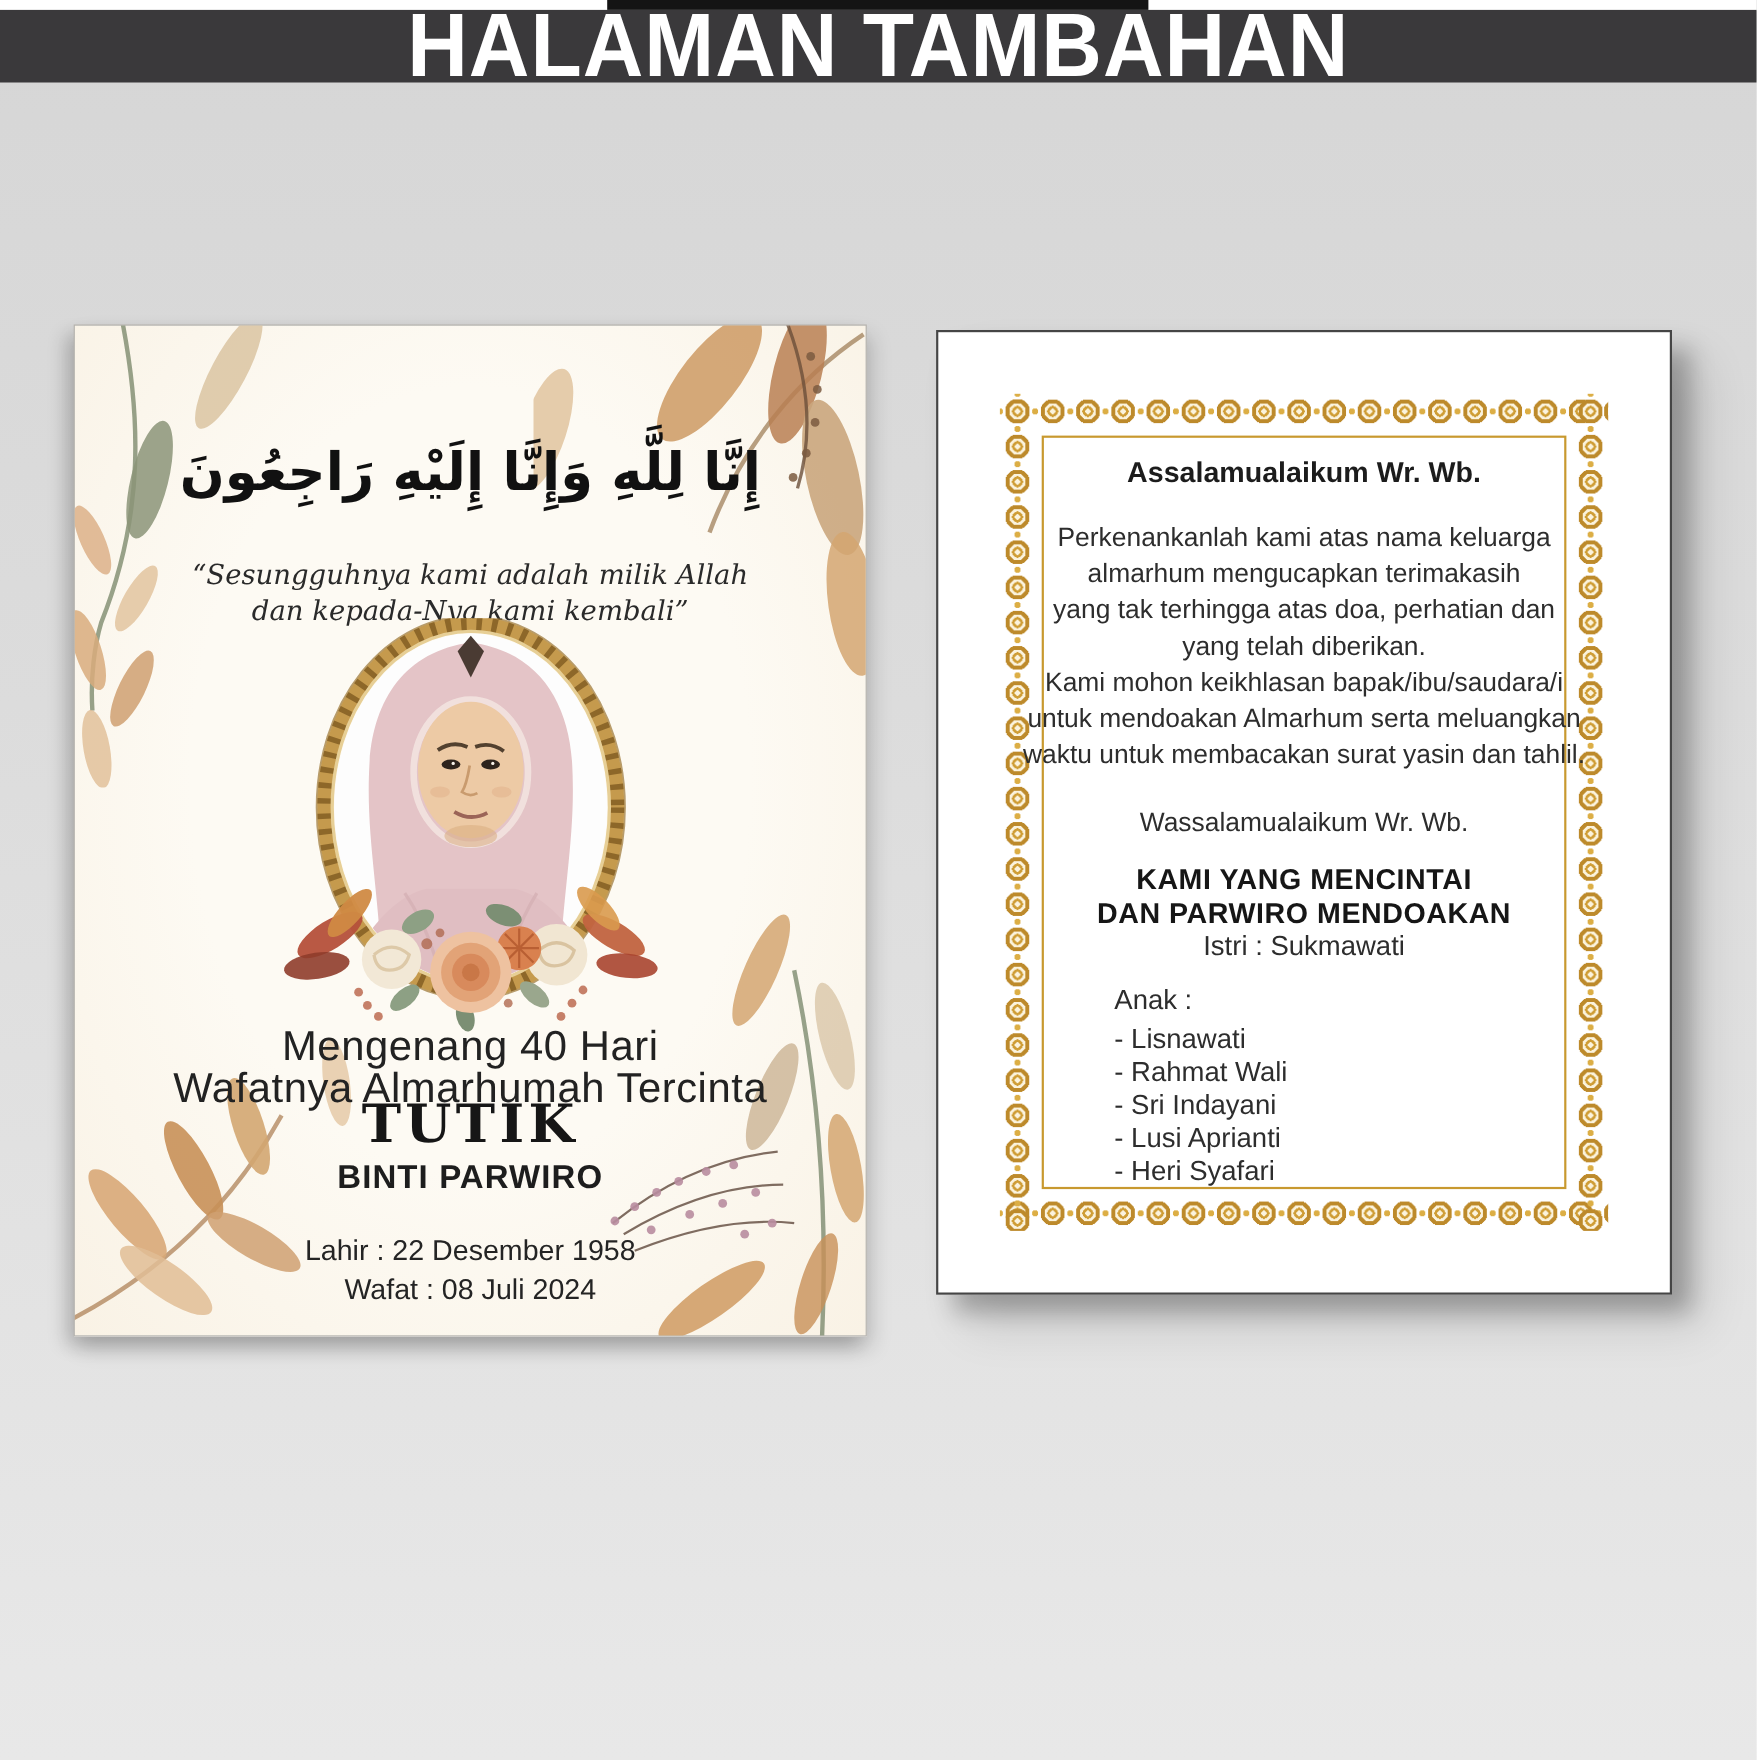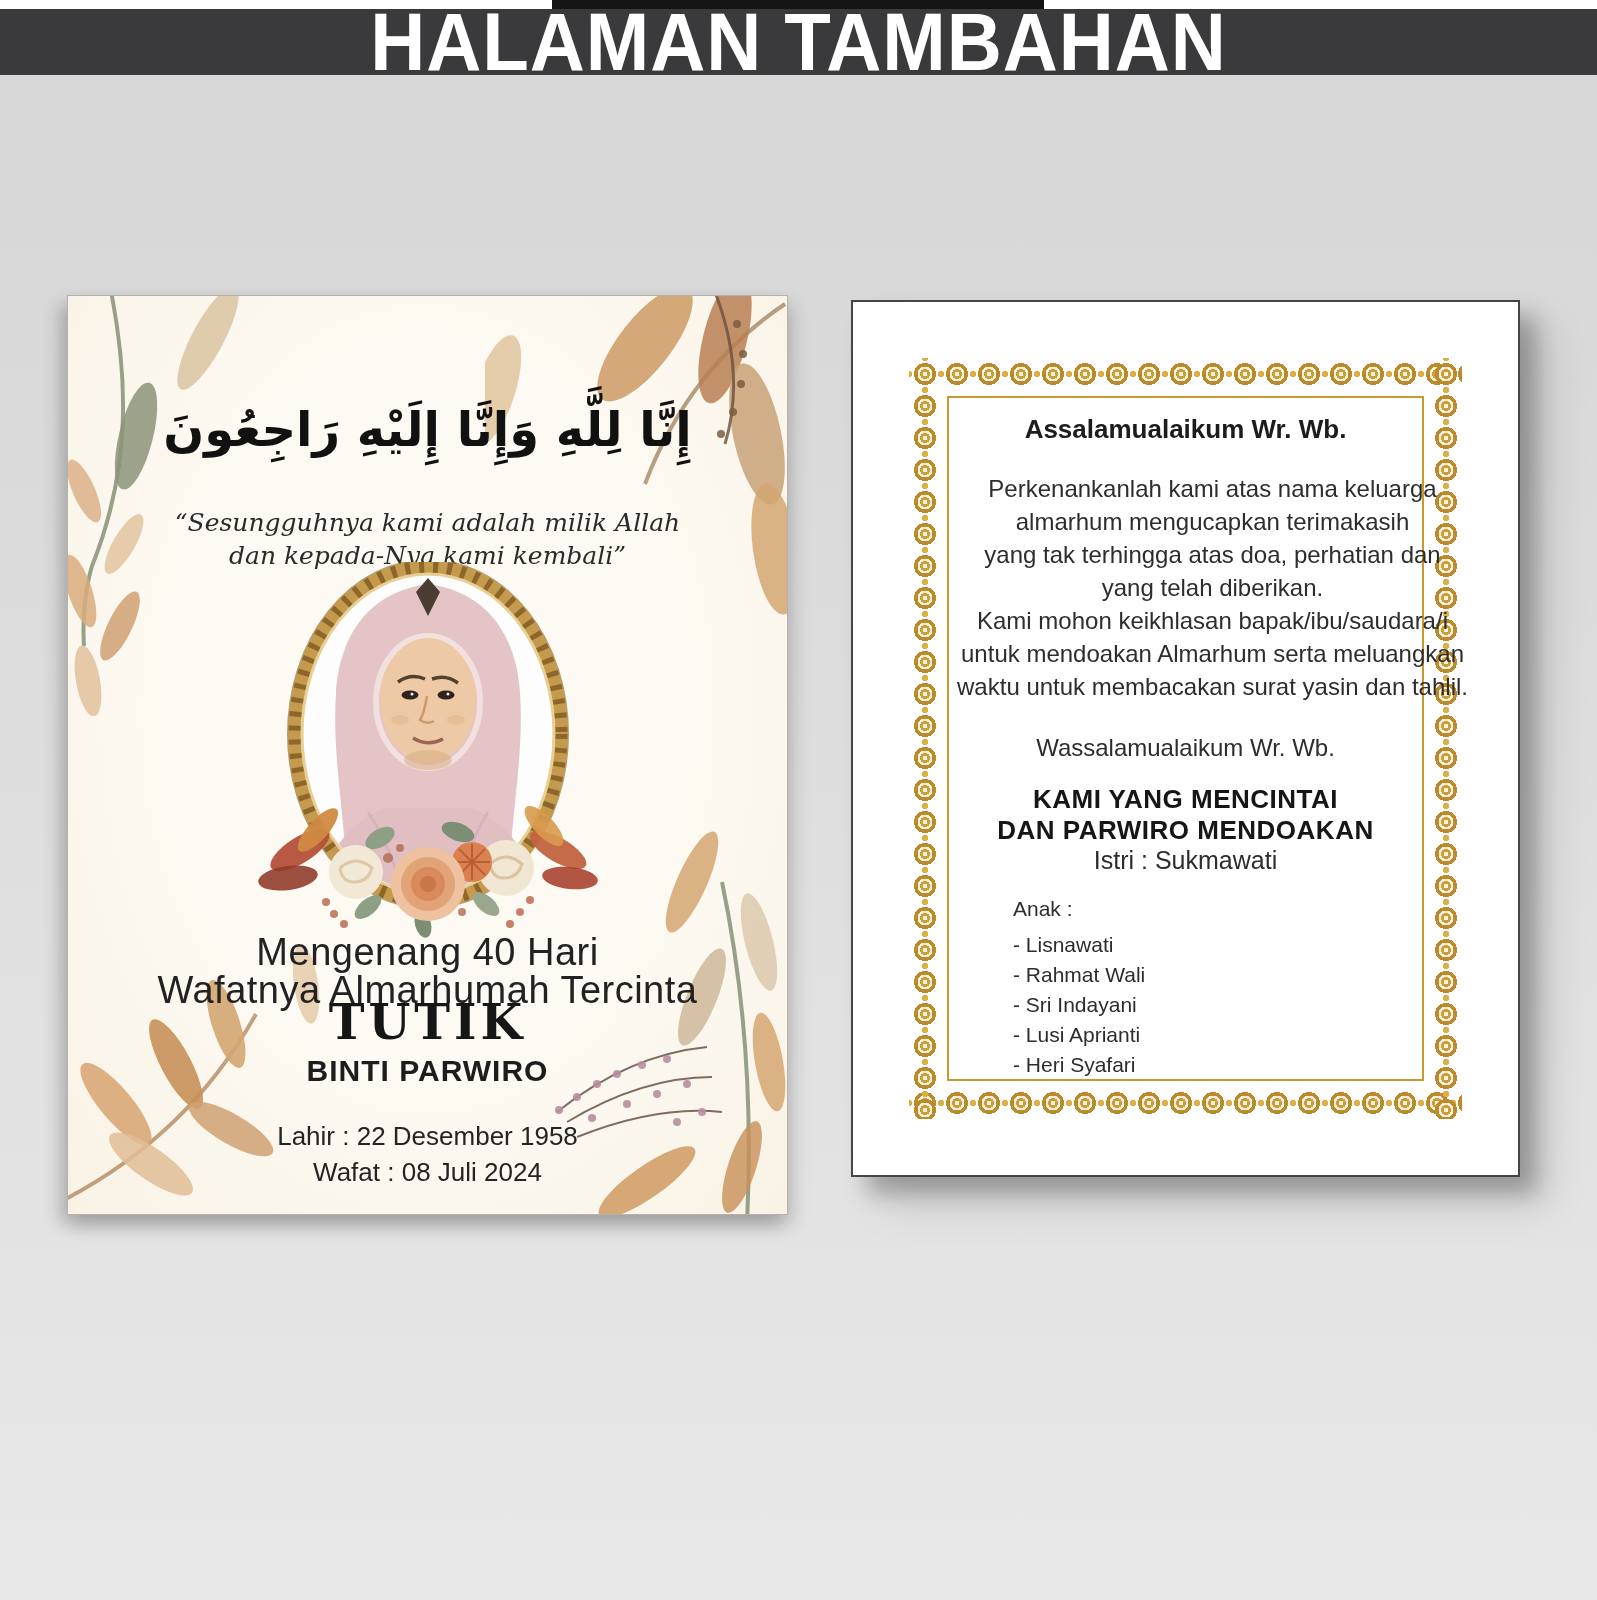--- a/index.html
+++ b/index.html
@@ -80,29 +80,29 @@
     background-size:32px 32px,32px 16px;
     background-position:50% 0,50% 8px;
     background-repeat:repeat-y;}
   .band.left{left:56px;} .band.right{right:56px;}
   .inner-frame{position:absolute;inset:94px;border:2px solid #c8992f;}
   
   .back-text{position:absolute;inset:0;color:#2b2b2b;}
   .salutation{position:absolute;top:112px;left:0;width:100%;text-align:center;
     font-weight:bold;font-size:26px;color:#1c1c1c;}
   .para{position:absolute;top:170px;left:0;width:100%;text-align:center;
-    font-size:24px;line-height:33px;color:#2d2d2d;padding-left:27px;}
+    font-size:24px;line-height:33px;color:#2d2d2d;}
   .closing{position:absolute;top:432px;left:0;width:100%;text-align:center;
     font-size:24px;color:#2d2d2d;}
   .fam-heading{position:absolute;top:482px;left:0;width:100%;text-align:center;
     font-weight:bold;font-size:26px;line-height:31px;color:#161616;letter-spacing:.5px;}
   .wife{position:absolute;top:544px;left:0;width:100%;text-align:center;
     font-size:25px;color:#2d2d2d;}
   .anak-block{position:absolute;top:592px;left:160px;text-align:left;
-    font-size:21px;line-height:30px;color:#2d2d2d;}
+    font-size:25px;line-height:30px;color:#2d2d2d;}
   .anak-block ul{list-style:none;margin:6px 0 0 0;padding:0;}
 </style>
 </head>
 <body>
 
 <div>
 
   <div class="top-strip"></div>
   <div class="top-notch"></div>
 

